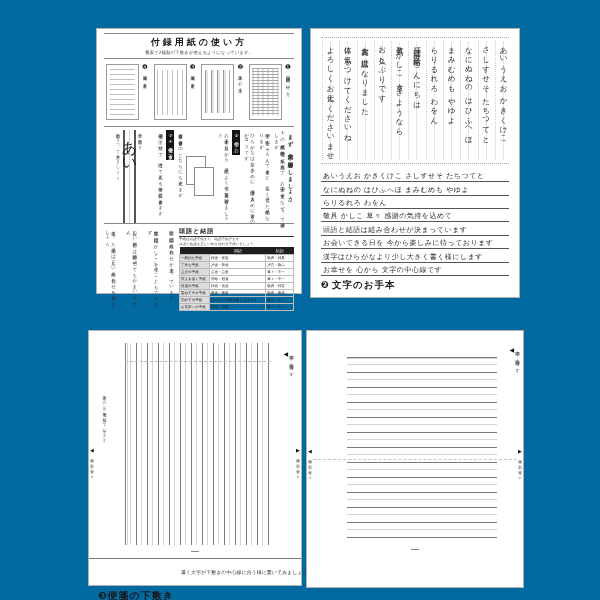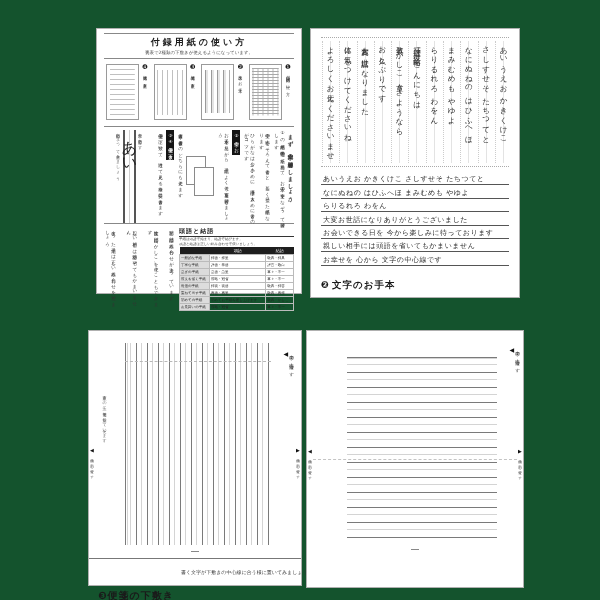--- a/index.html
+++ b/index.html
@@ -1,17 +1,17 @@
 <!DOCTYPE html>
 <html><head>
 <meta charset="utf-8">
 <style>
   html,body{margin:0;padding:0;}
   body{width:600px;height:600px;background:#ffffff;font-family:"DejaVu Sans","Liberation Sans",sans-serif;color:#1a1a1a;position:relative;overflow:hidden;}
-  #canvas{position:absolute;inset:0;background:#14532d;}
+  #canvas{position:absolute;inset:0;background:#0369a1;}
   .sheet{position:absolute;background:#fff;border:1px solid #b0b0b0;box-sizing:border-box;}
   .vt{writing-mode:vertical-rl;text-orientation:mixed;}
 
   
   #p1{left:96px;top:28px;width:206px;height:266px;padding:4px 7px;}
   .p1-title{text-align:center;font-size:9px;font-weight:bold;letter-spacing:3px;border-top:1px solid #888;padding-top:2px;}
   .p1-sub{text-align:center;font-size:4.5px;color:#444;border-bottom:1px solid #888;padding:1px 0 3px;}
   .thumbs{display:flex;justify-content:space-between;margin:5px 2px 4px;height:58px;}
   .thumb{display:flex;gap:2px;}
   .thumb-art{width:33px;height:56px;border:1px solid #9a9a9a;background-color:#fff;box-sizing:border-box;}
@@ -220,23 +220,24 @@
       <span class="p2col">敬具 かしこ 草々 さようなら</span>
       <span class="p2col">お久しぶりです</span>
       <span class="p2col">大変お世話になりました</span>
       <span class="p2col">体に気をつけてくださいね</span>
       <span class="p2col">よろしくお伝えくださいませ</span>
     </div>
     <div class="p2-lines">
       <div class="p2line">あいうえお かきくけこ さしすせそ たちつてと</div>
       <div class="p2line">なにぬねの はひふへほ まみむめも やゆよ</div>
       <div class="p2line">らりるれろ わをん</div>
-      <div class="p2line">大変お世話になりありがとうございました</div>
+      <div class="p2line">敬具 かしこ 草々 感謝の気持を込めて</div>
+      <div class="p2line">頭語と結語は組み合わせが決まっています</div>
       <div class="p2line">お会いできる日を 今から楽しみに待っております</div>
-      <div class="p2line">親しい相手には頭語を省いてもかまいません</div>
+      <div class="p2line">漢字はひらがなより少し大きく書く様にします</div>
       <div class="p2line">お幸せを 心から 文字の中心線です</div>
     </div>
     <div class="p2-caption">
       <span class="cnum">❷</span><span>文字のお手本</span>
     </div>
   </section>
 
   <section class="sheet" id="p3">
     <div class="lined-v"></div>
     <div class="topdash"></div>

